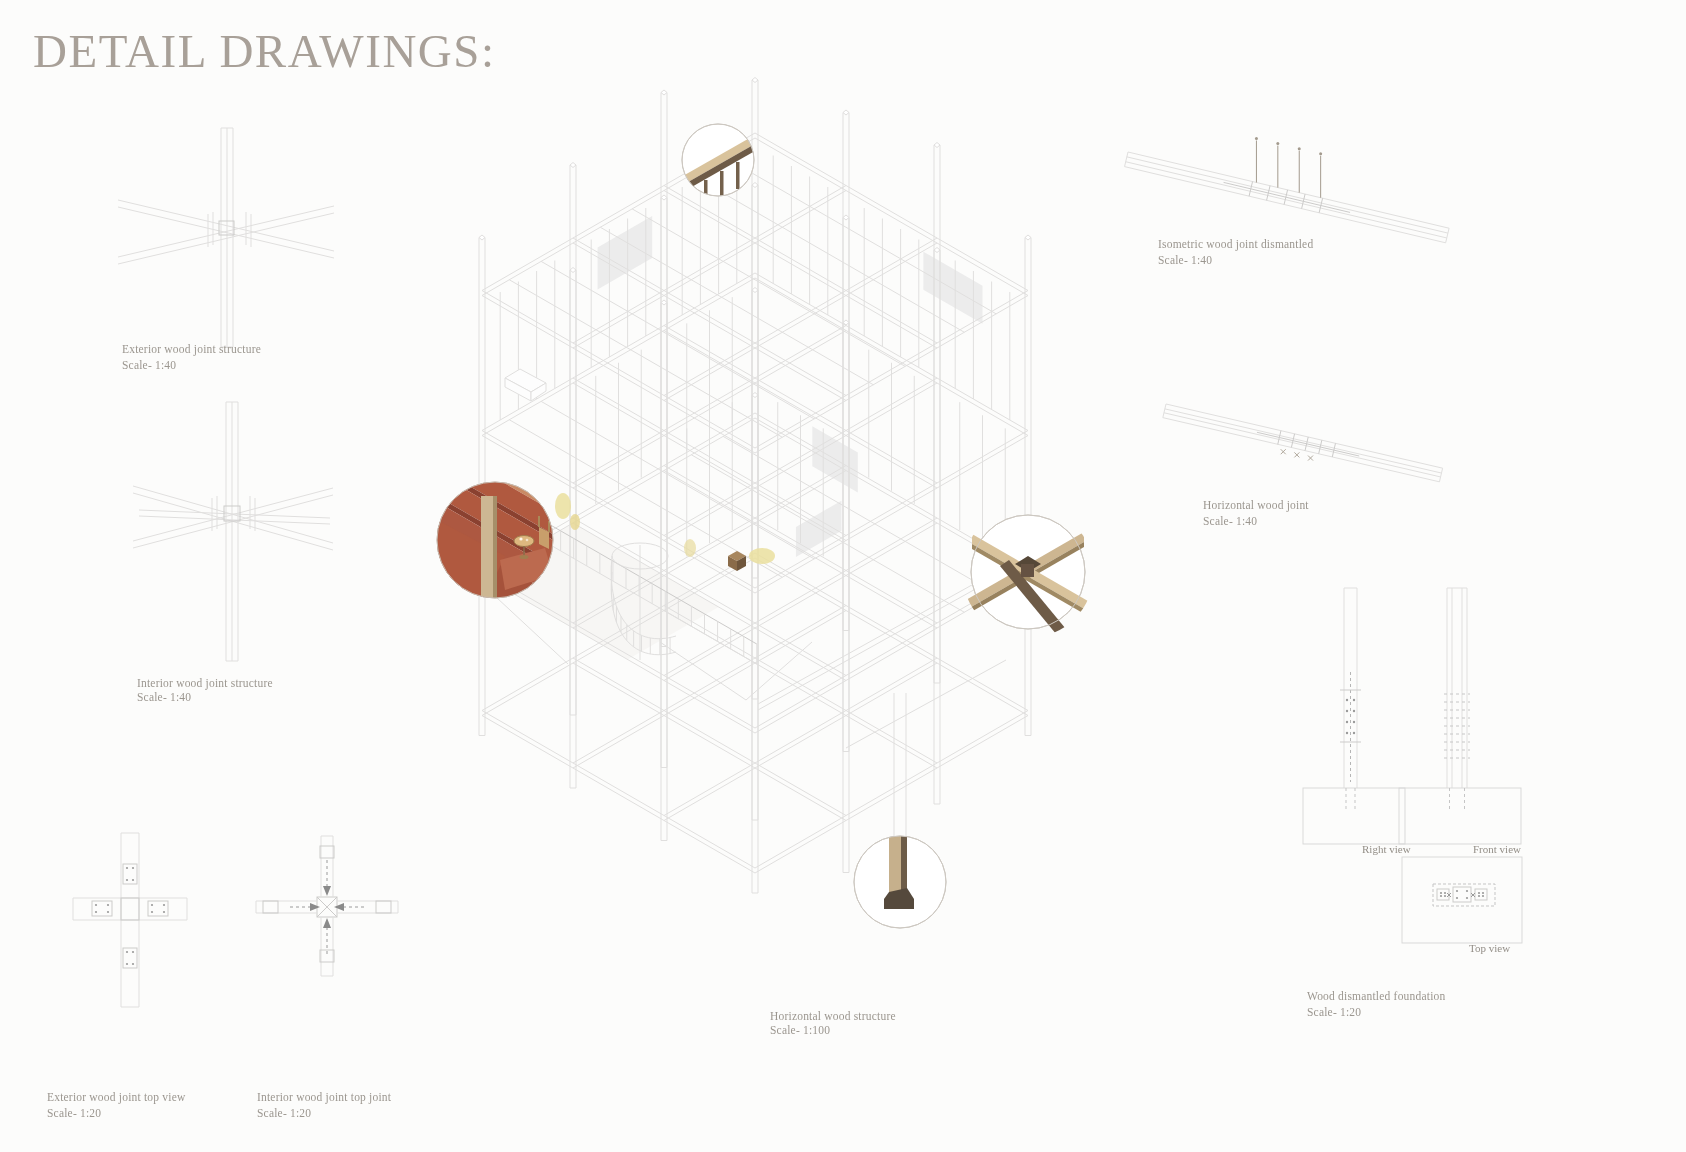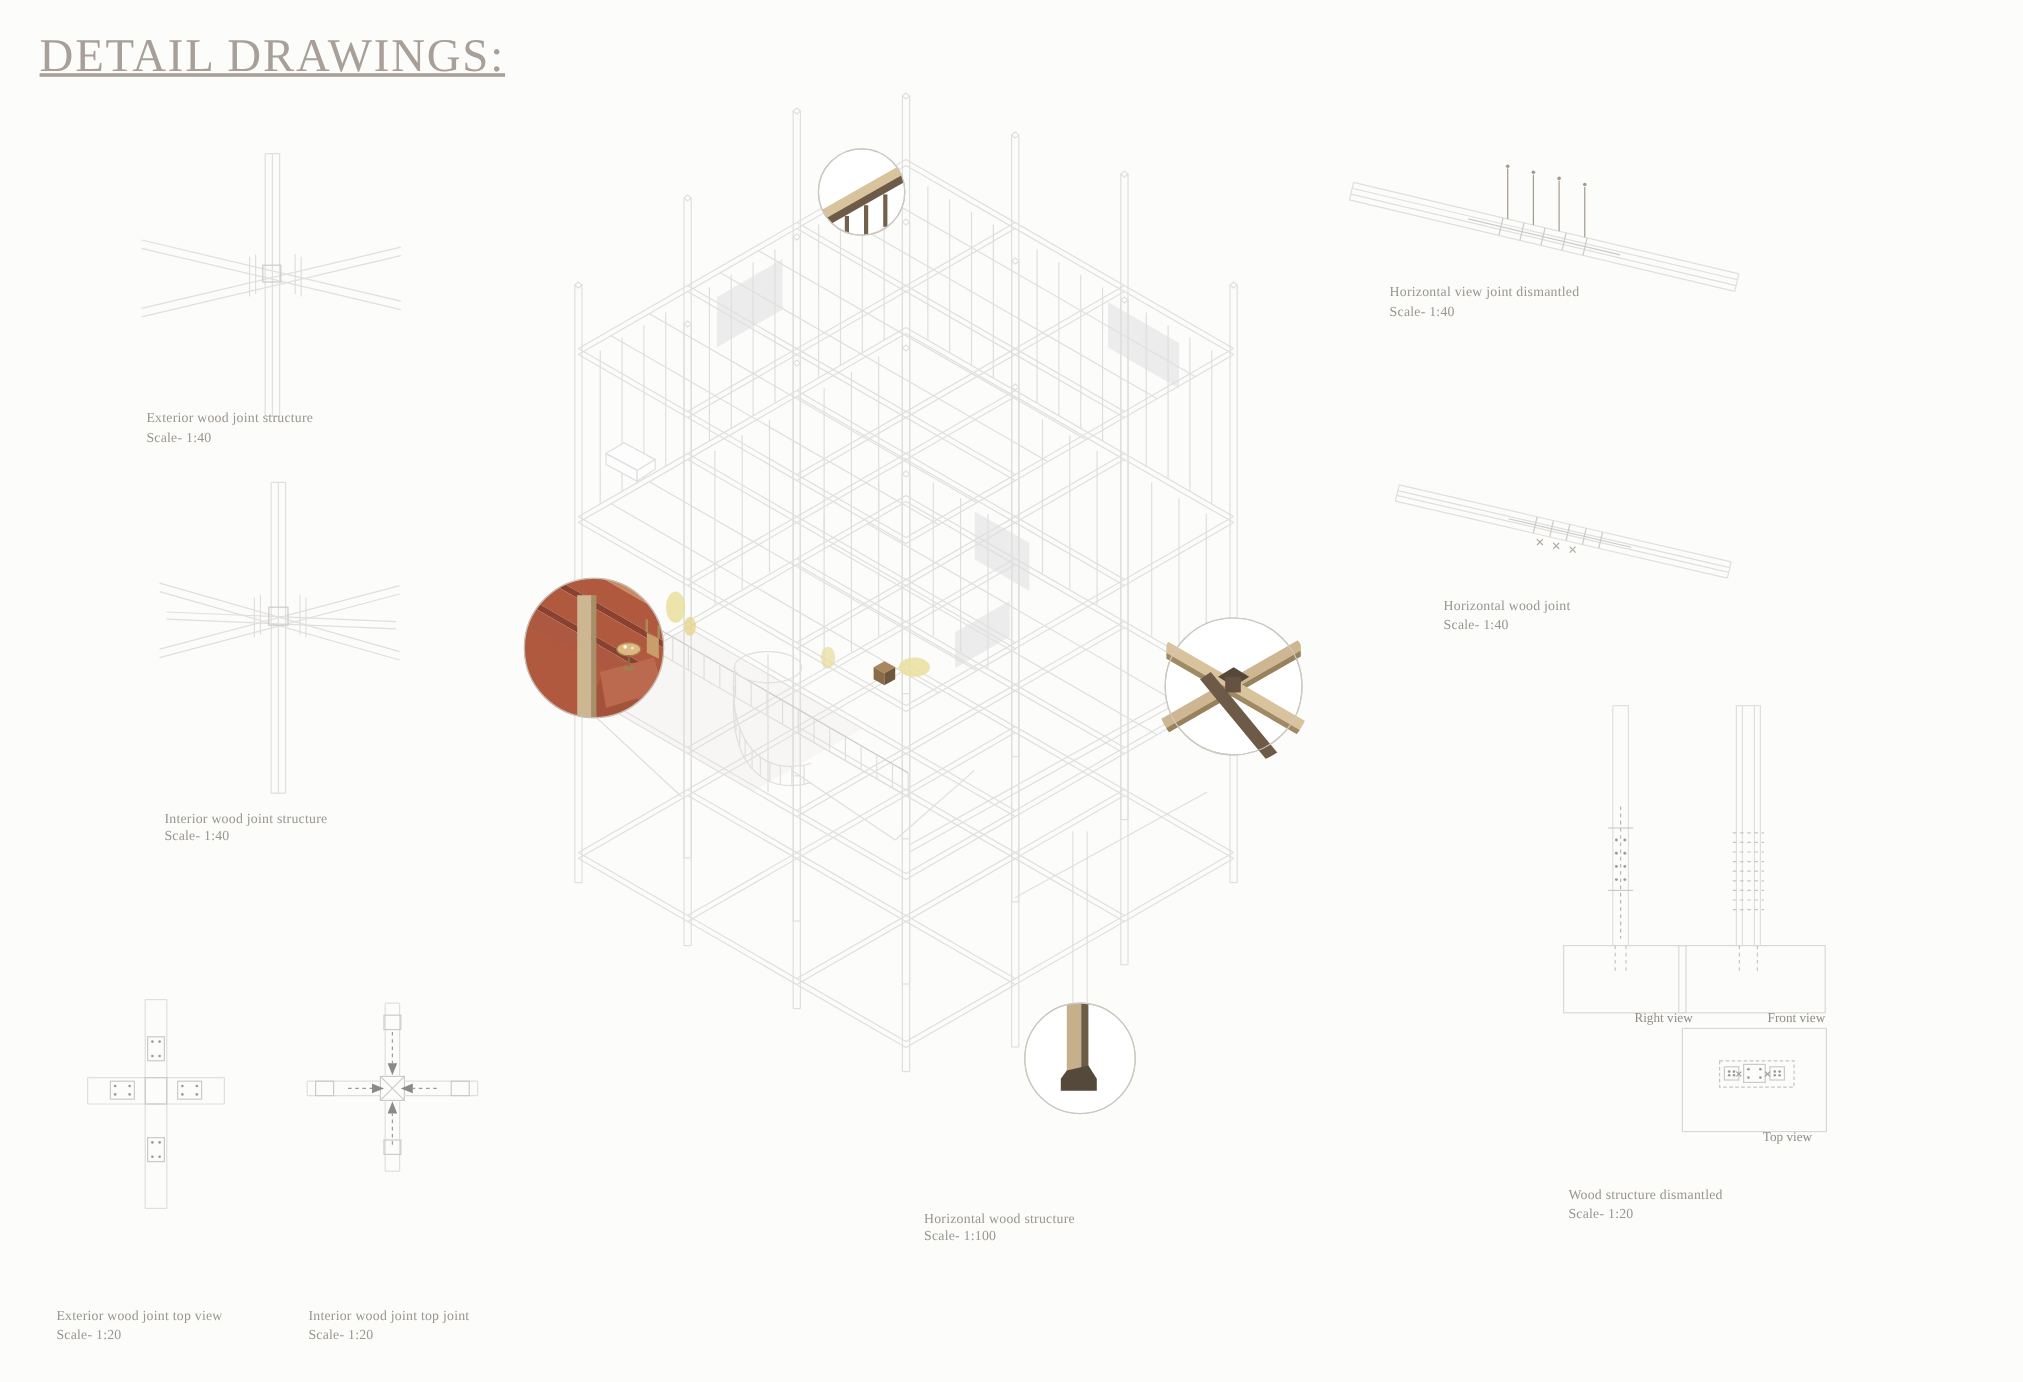--- a/index.html
+++ b/index.html
@@ -1,19 +1,19 @@
 <!DOCTYPE html>
 <html><head>
 <meta charset="utf-8">
 <style>
   html,body{margin:0;padding:0;background:#e8e8e6;}
   .sheet{position:relative;width:1686px;height:1152px;background:#fcfcfb;overflow:hidden;
          font-family:"Liberation Serif",serif;}
   .title{position:absolute;left:33px;top:24px;font-family:"Liberation Serif",serif;
-         font-size:39px;font-weight:400;color:#a8a098;letter-spacing:1.5px;text-decoration:underline;}
+         font-size:47px;font-weight:400;color:#a8a098;letter-spacing:1.5px;}
   svg{position:absolute;left:0;top:0;}
   .cap{position:absolute;font:11.5px/16px "Liberation Serif",serif;color:#9b968f;letter-spacing:.2px;}
   .cap.tight{line-height:14px;}
   .viewlab{position:absolute;font:11px/13px "Liberation Serif",serif;color:#938e87;margin-left:36px;}
 </style>
 </head>
 <body>
 
 <div class="sheet">
   <div class="title">DETAIL DRAWINGS:</div>
@@ -532,39 +532,39 @@
 
   <div class="cap" style="left:122px;top:341px">
     <div>Exterior wood joint structure</div>
     <div>Scale- 1:40</div>
   </div>
   <div class="cap tight" style="left:137px;top:676px">
     <div>Interior wood joint structure</div>
     <div>Scale- 1:40</div>
   </div>
   <div class="cap" style="left:1158px;top:236px">
-    <div>Horizontal view joint dismantled</div>
+    <div>Isometric wood joint dismantled</div>
     <div>Scale- 1:40</div>
   </div>
   <div class="cap" style="left:1203px;top:497px">
     <div>Horizontal wood joint</div>
     <div>Scale- 1:40</div>
   </div>
   <div class="cap tight" style="left:770px;top:1009px">
     <div>Horizontal wood structure</div>
     <div>Scale- 1:100</div>
   </div>
   <div class="cap" style="left:47px;top:1089px">
     <div>Exterior wood joint top view</div>
     <div>Scale- 1:20</div>
   </div>
   <div class="cap" style="left:257px;top:1089px">
     <div>Interior wood joint top joint</div>
     <div>Scale- 1:20</div>
   </div>
   <div class="cap" style="left:1307px;top:988px">
-    <div>Wood structure dismantled</div>
+    <div>Wood dismantled foundation</div>
     <div>Scale- 1:20</div>
   </div>
   <div class="viewlab" style="left:1326px;top:843px">Right view</div>
   <div class="viewlab" style="left:1437px;top:843px">Front view</div>
   <div class="viewlab" style="left:1433px;top:942px">Top view</div>
 </div>
 
 </body></html>

